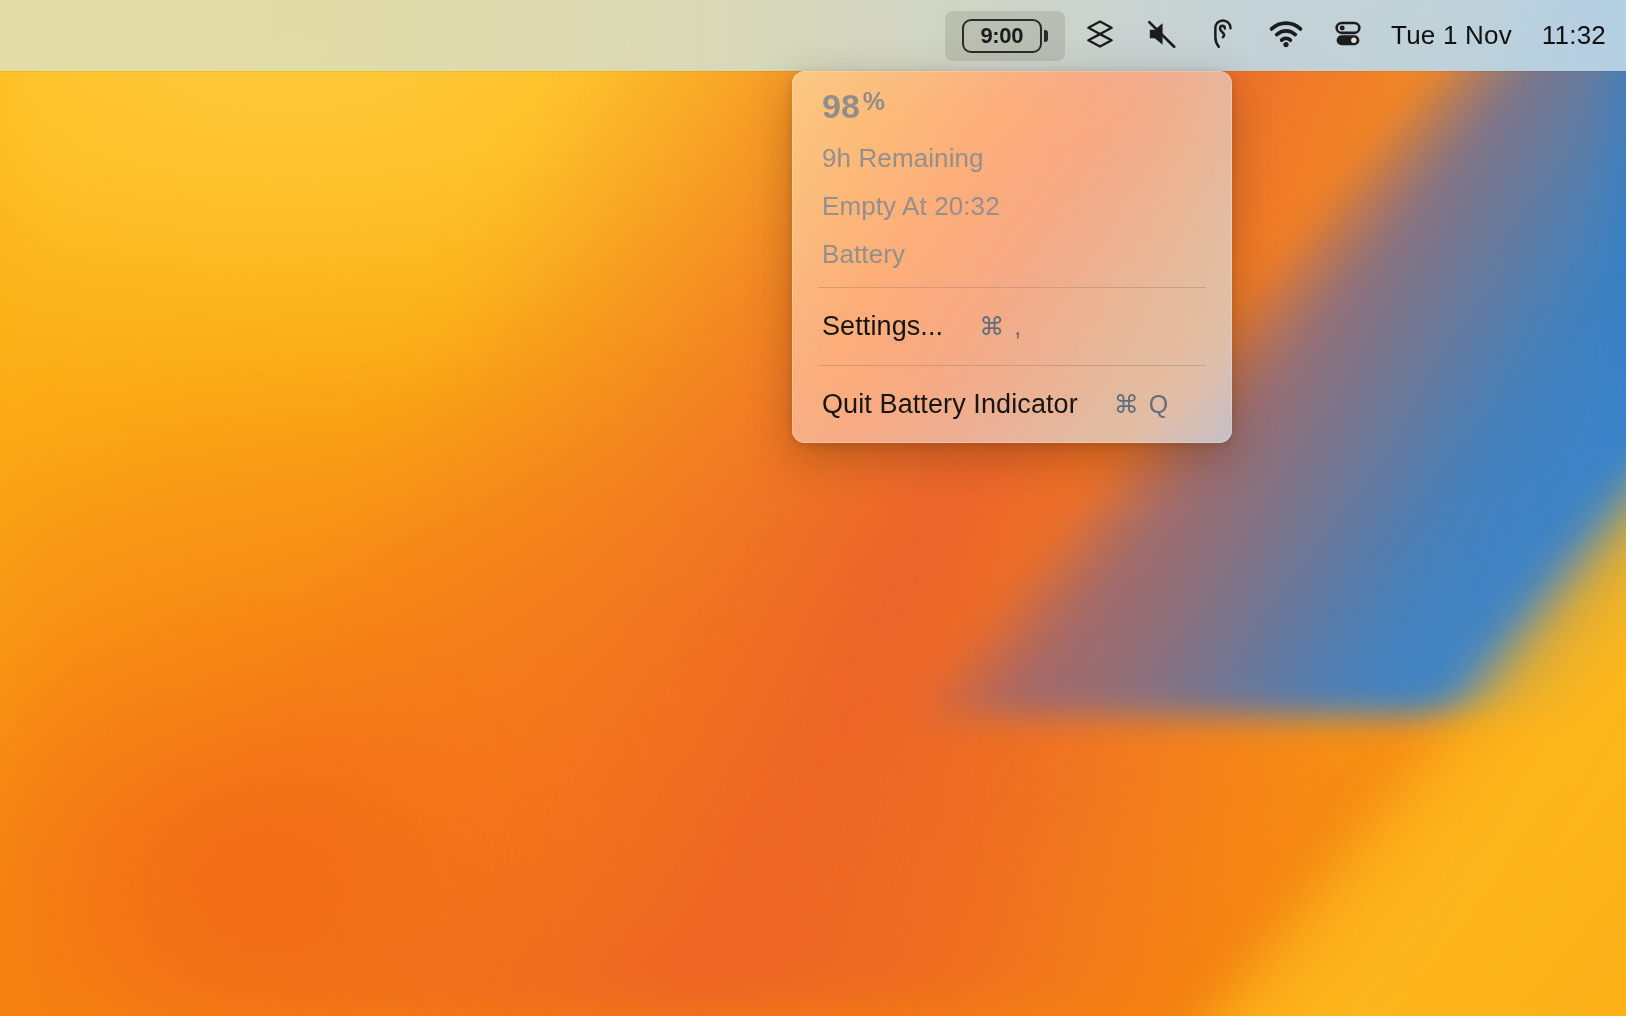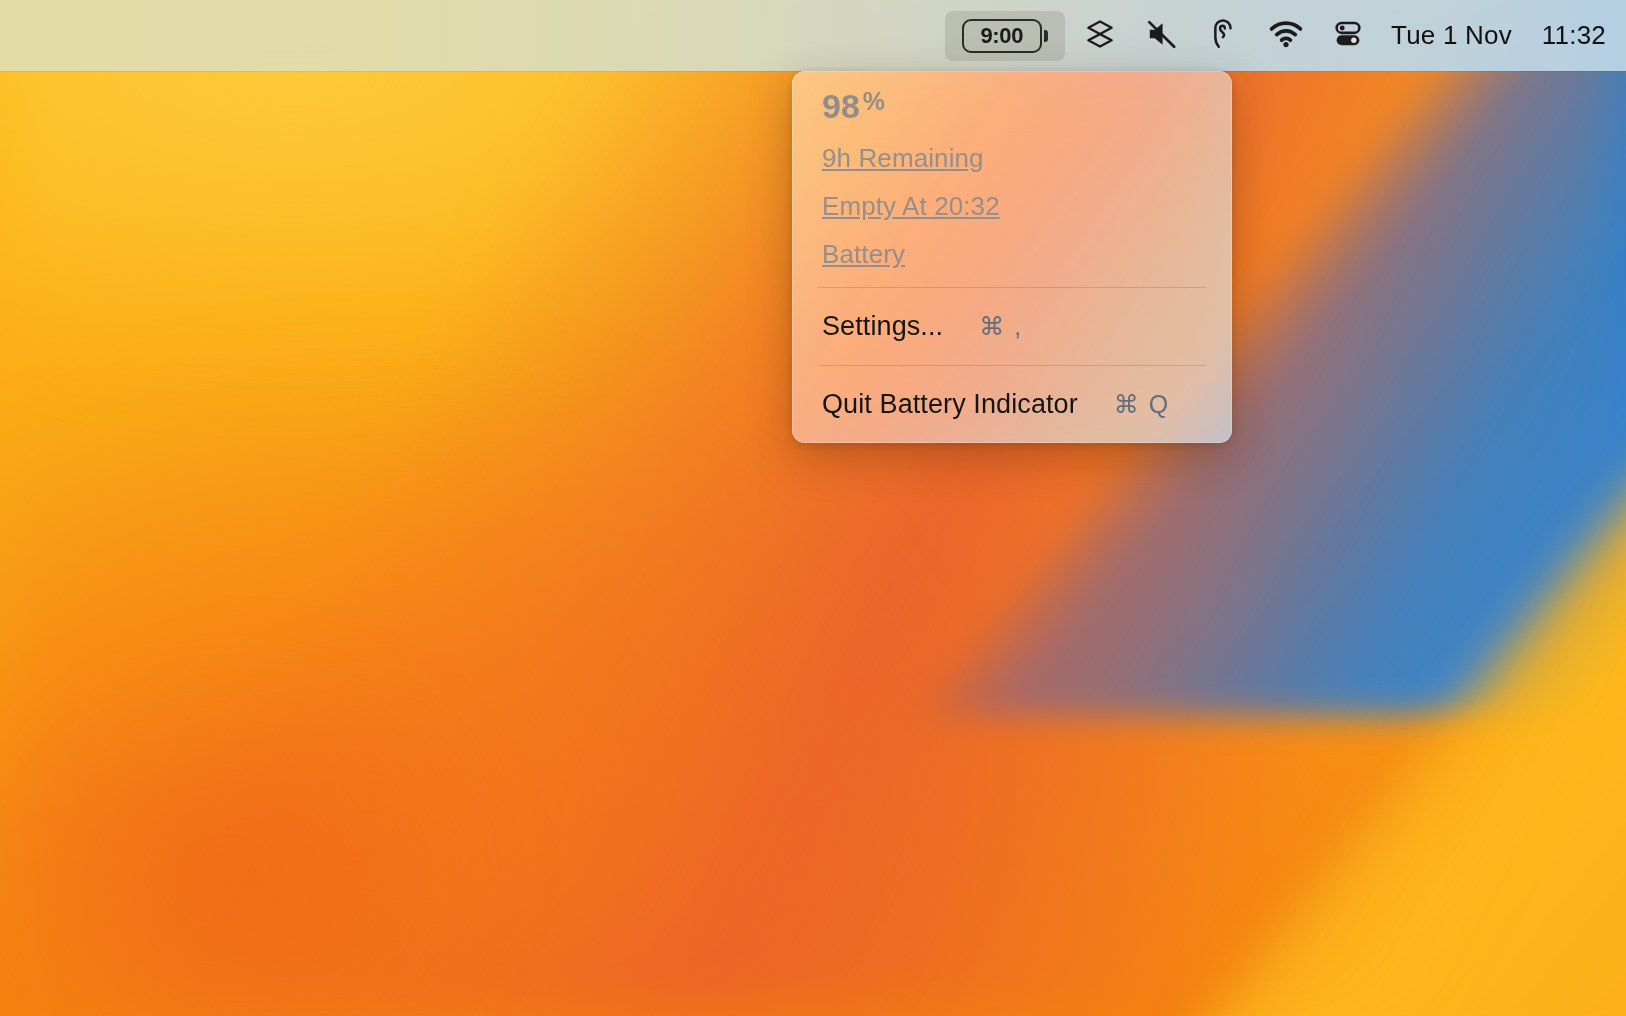--- a/index.html
+++ b/index.html
@@ -224,21 +224,20 @@
     font-size: 25px;
     font-weight: 600;
     margin-left: 3px;
   }
   .hdr-line {
     font-size: 26px;
     color: #948f8c;
     line-height: 1.0;
     margin-bottom: 22px;
     letter-spacing: 0.1px;
-    text-decoration: underline;
   }
   .hdr-line.last { margin-bottom: 0; }
 
   .menu-sep {
     height: 1px;
     background: rgba(120,110,105,0.30);
     margin: 20px 26px 14px 26px;
   }
   .menu-sep.tight {
     margin: 14px 26px 14px 26px;

